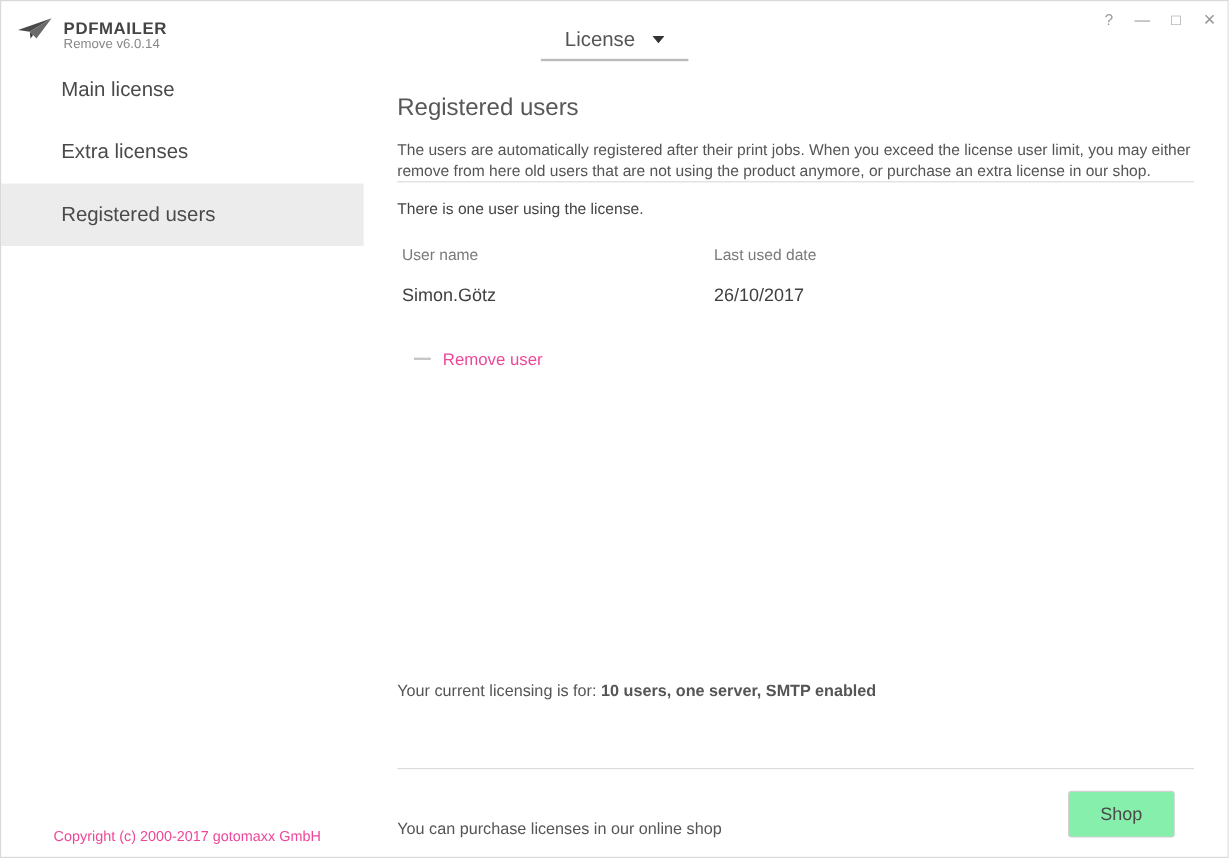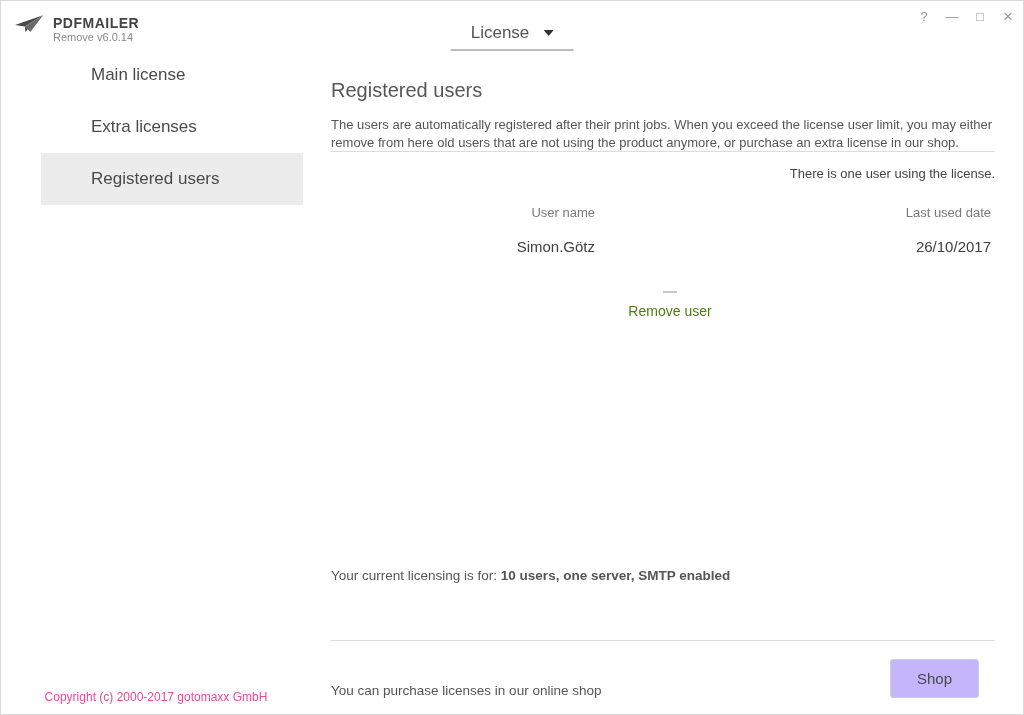--- a/index.html
+++ b/index.html
@@ -10,39 +10,39 @@
   .brand-text { margin-left: 10px; }
   .brand-title { font-size: 14px; font-weight: 700; color: #444; letter-spacing: 0.5px; }
   .brand-sub { font-size: 11px; color: #888; }
   .center-dd { position: absolute; left: 50%; top: 22px; transform: translateX(-50%); display: flex; align-items: center; border-bottom: 2px solid #bcbcbc; padding: 0 20px 6px 20px; cursor: pointer; }
   .center-dd span { font-size: 17px; color: #555; }
   .center-dd .caret { margin-left: 14px; }
   .win-controls { position: absolute; right: 8px; top: 8px; display: flex; gap: 14px; color: #9a9a9a; }
   .win-controls div { width: 14px; height: 14px; display:flex; align-items:center; justify-content:center; cursor:pointer; font-size: 13px; }
   .body { flex: 1; display: flex; min-height: 0; }
   .sidebar { width: 302px; display: flex; flex-direction: column; }
-  .nav-item { height: 52px; display:flex; align-items:center; padding-left: 50px; font-size: 17px; color: #4a4a4a; cursor: pointer; margin-left: 40px; }
+  .nav-item { height: 52px; display:flex; align-items:center; padding-left: 50px; font-size: 17px; color: #4a4a4a; cursor: pointer; }
   .nav-item.active { background: #ececec; }
   .copyright { margin-top: auto; padding: 0 0 10px 8px; font-size: 12px; color: #ec4899; text-align: center; }
   .main { flex: 1; padding: 30px 28px 10px 28px; display: flex; flex-direction: column; min-height: 0; }
   .page-title { font-size: 20px; color: #575757; font-weight: 500; margin-bottom: 14px; }
   .desc { font-size: 13px; color: #555; line-height: 1.35; border-bottom: 1px solid #dcdcdc; }
-  .status-line { text-align: right; font-size: 13px; color: #444; padding: 14px 0 24px 0; }
-  .table { width: 100%; text-align: right; }
+  .status-line { text-align: left; font-size: 13px; color: #444; padding: 14px 0 24px 0; }
+  .table { width: 100%; }
   .table .thead { display: flex; font-size: 13px; color: #7a7a7a; padding: 0 4px 10px 4px; }
   .table .trow { display: flex; font-size: 15px; color: #404040; padding: 8px 4px 12px 4px; }
   .col-user { width: 260px; }
   .col-date { flex: 1; }
-  .remove-row { display:flex; align-items:center; gap: 10px; padding: 24px 0 0 14px; color: #4d7c0f; font-size: 14px; cursor: pointer; flex-direction: column; }
+  .remove-row { display:flex; align-items:center; gap: 10px; padding: 24px 0 0 14px; color: #ec4899; font-size: 14px; cursor: pointer; }
   .remove-row .minus { width: 14px; height: 2px; background: #c7c7c7; }
   .licensing-line { margin-top: auto; text-align: left; font-size: 13.5px; color: #555; padding: 10px 0 18px 0; }
   .licensing-line b { font-weight: 700; }
   .footer-bar { border-top: 1px solid #dcdcdc; padding: 18px 16px 6px 0; display:flex; align-items:flex-end; justify-content: space-between; margin-top: 39px; }
   .footer-text { font-size: 13.5px; color: #555; }
-  .shop-btn { border: 1px solid #d0d0d0; border-radius: 3px; padding: 10px 26px; font-size: 15px; color: #4a4a4a; background: #c4b5fd; cursor: pointer; }
+  .shop-btn { border: 1px solid #d0d0d0; border-radius: 3px; padding: 10px 26px; font-size: 15px; color: #4a4a4a; background: #86efac; cursor: pointer; }
   svg.plane { width: 28px; height: 20px; }
 </style>
 </head>
 <body>
 
 <div class="window">
 
   <div class="titlebar">
     <div class="brand">
       <svg class="plane" viewBox="0 0 40 28">

